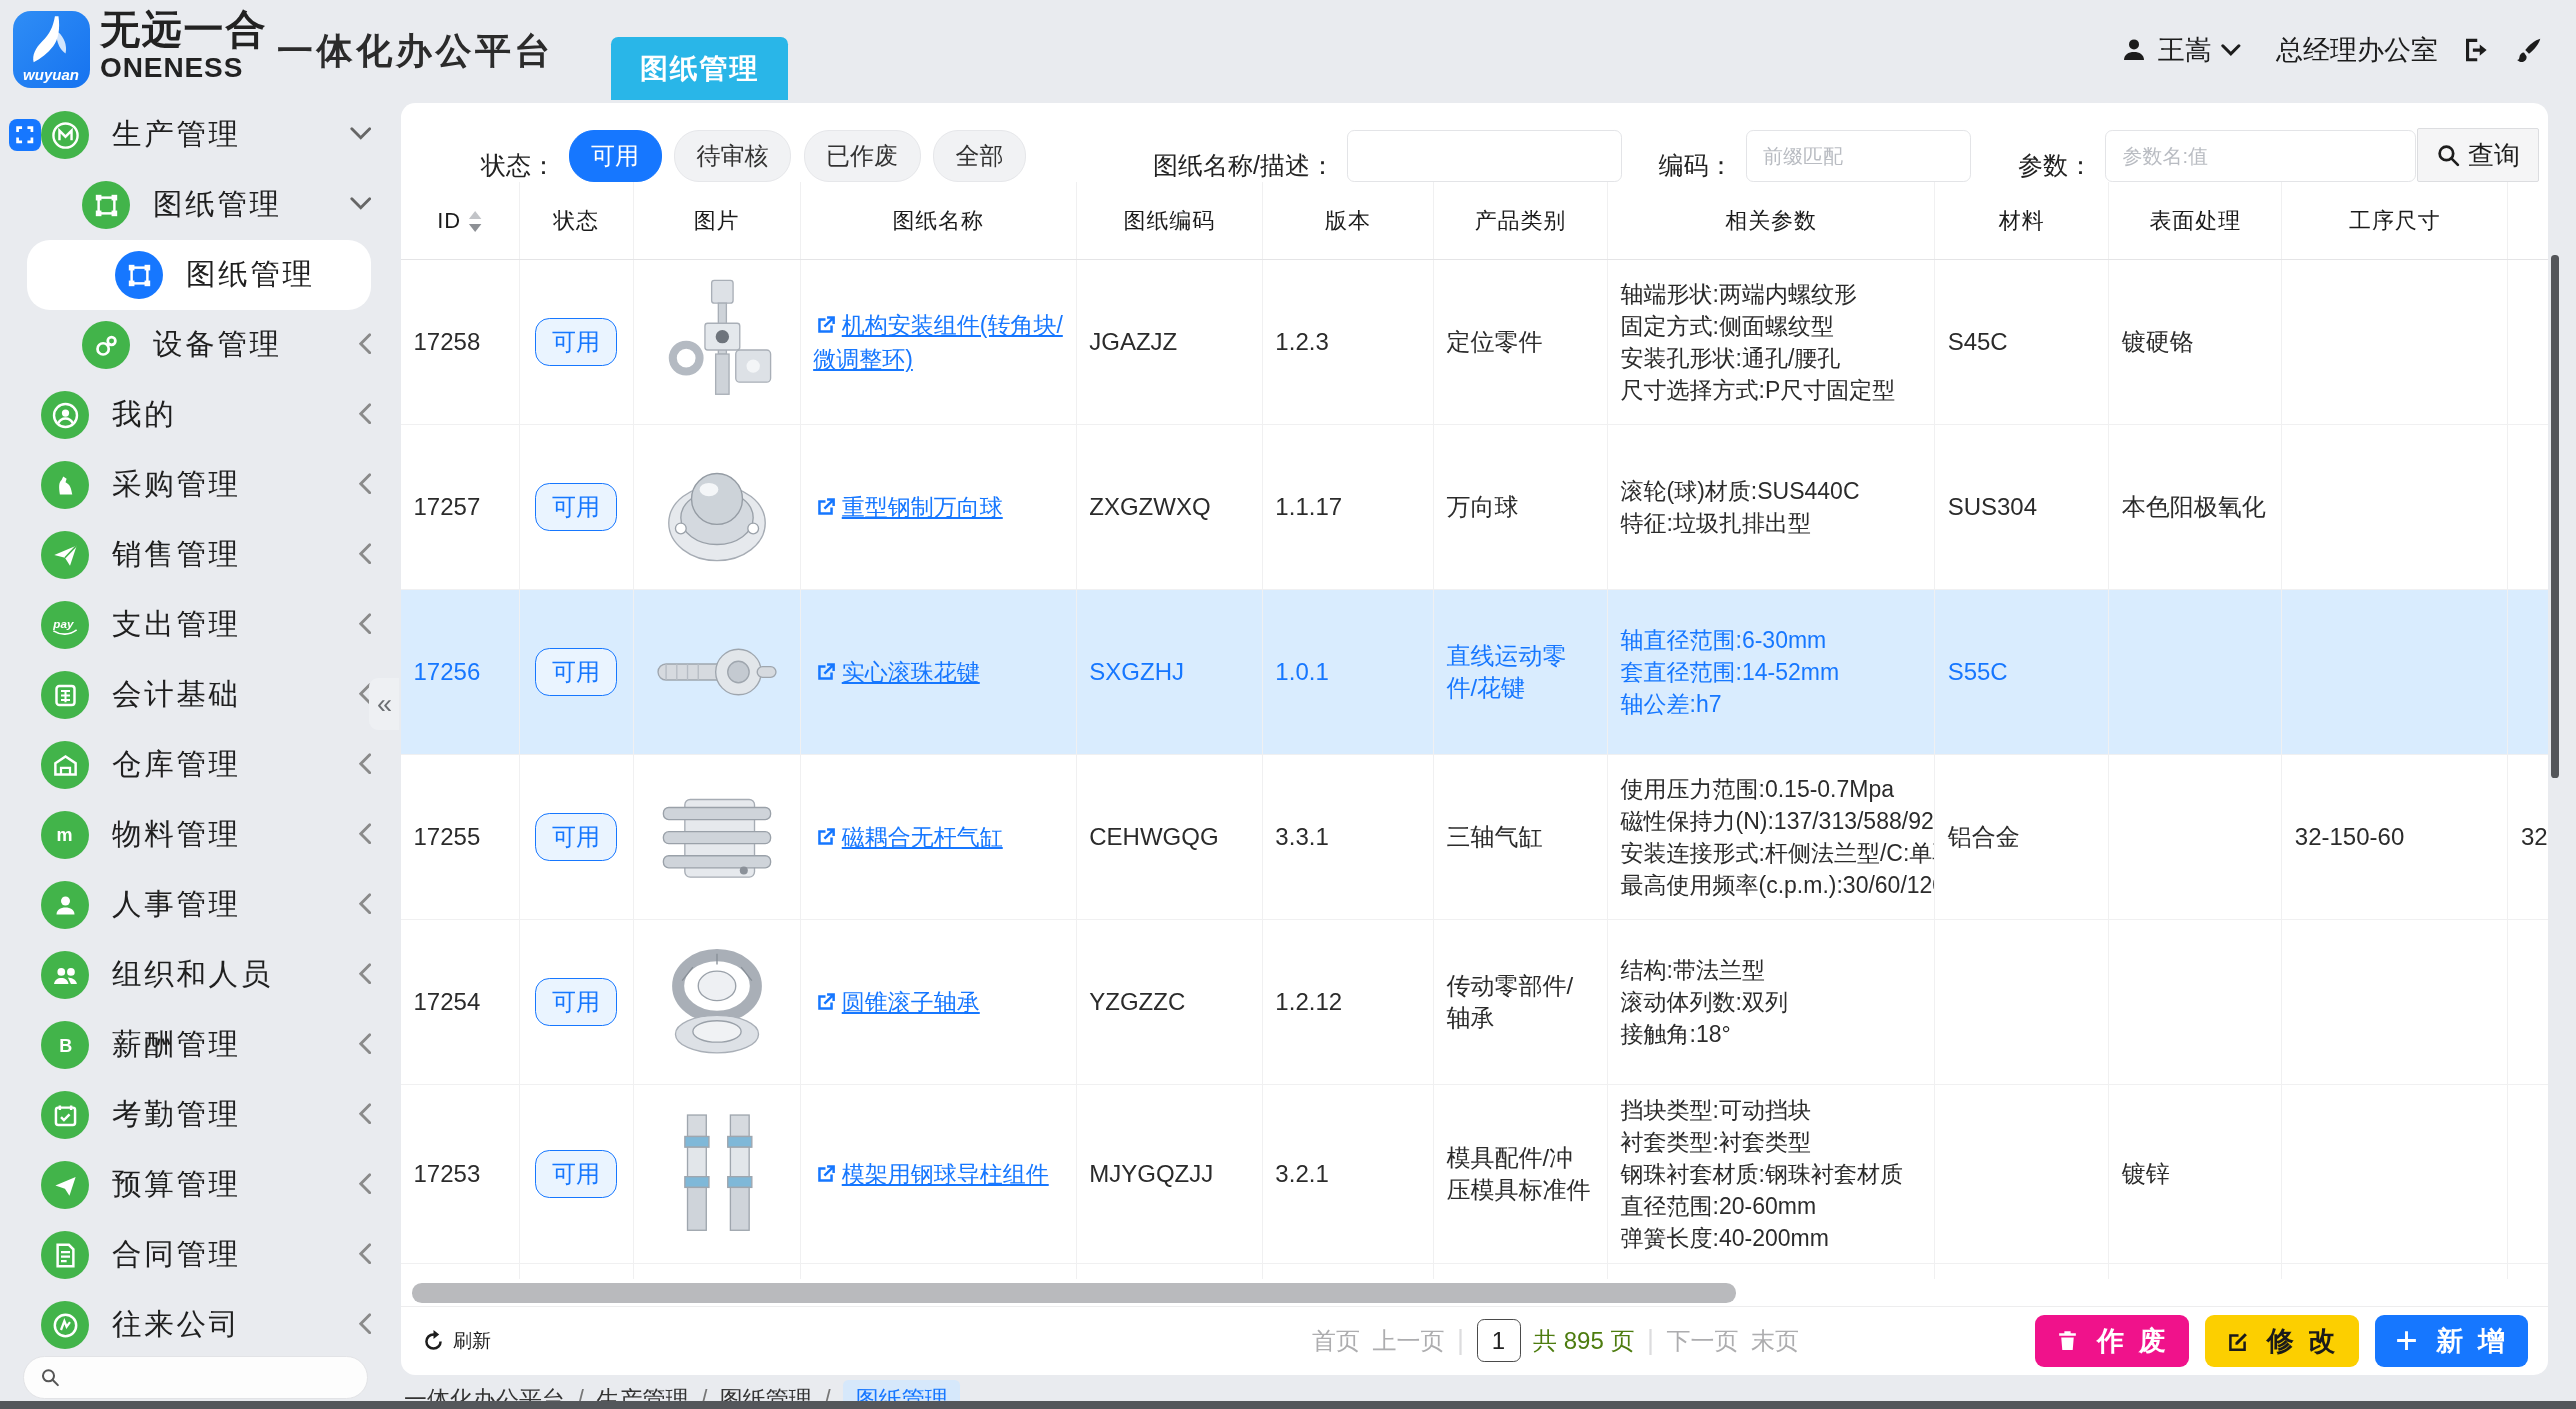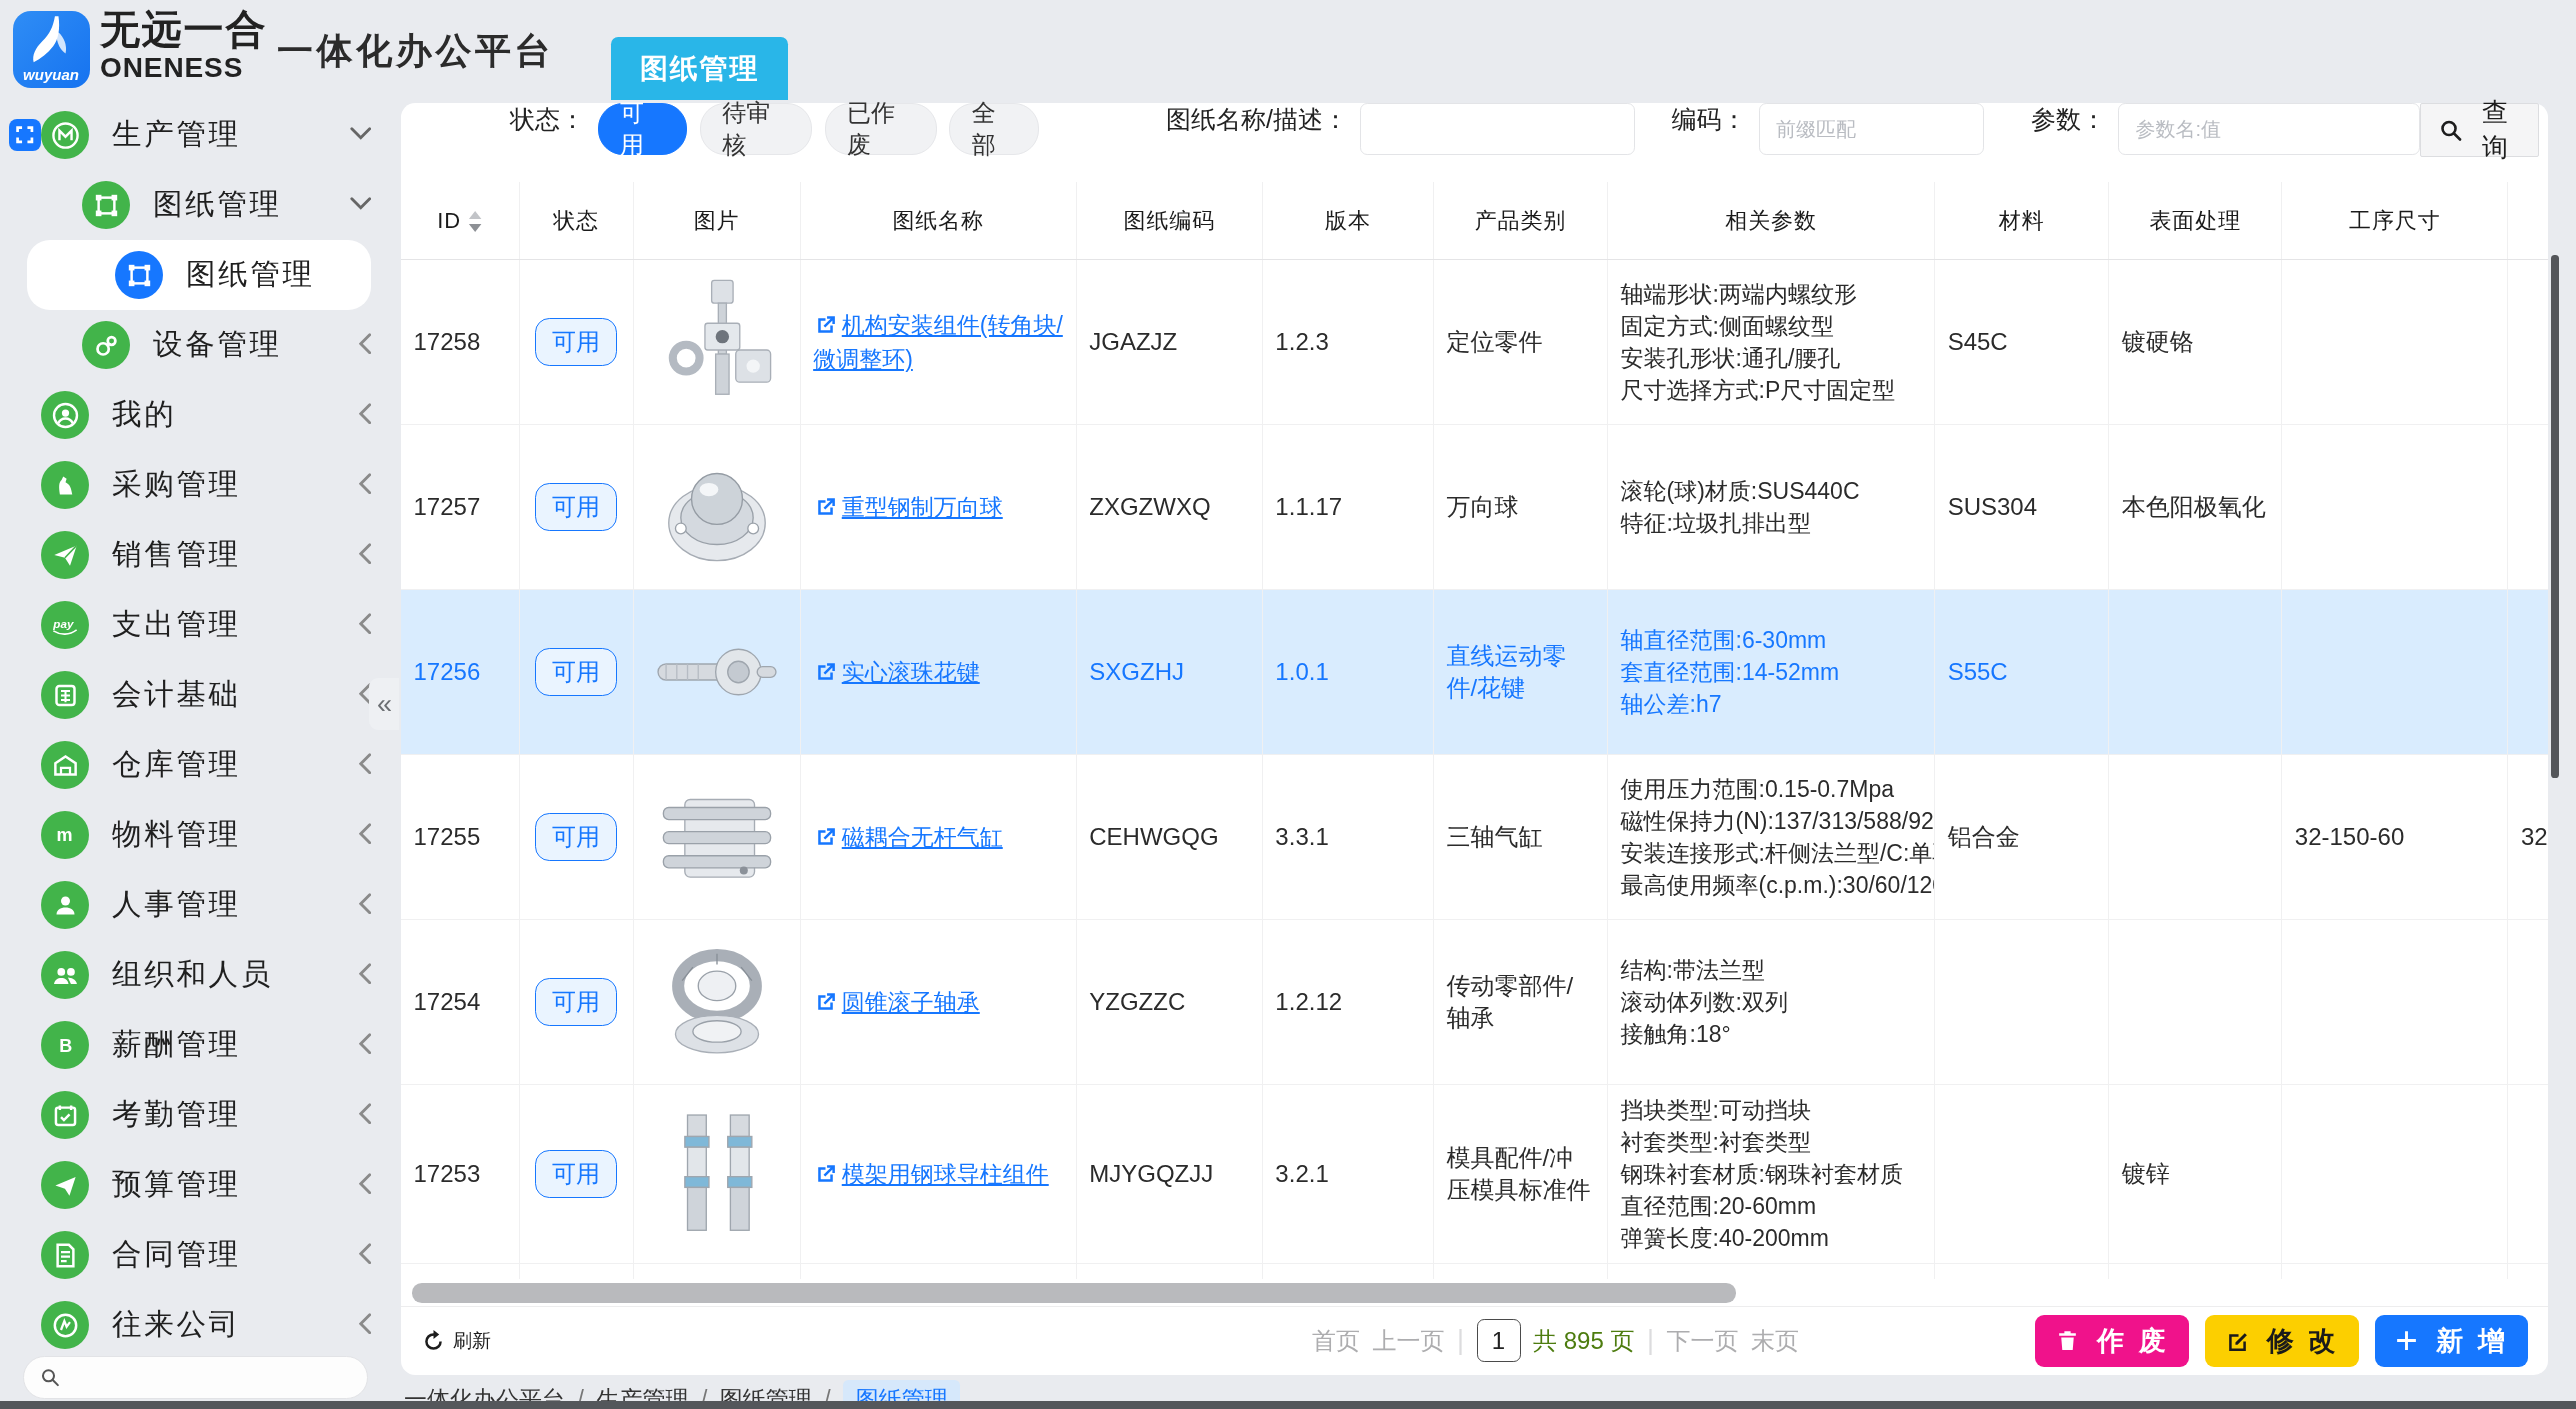--- a/index.html
+++ b/index.html
@@ -40,21 +40,21 @@
               display:flex;align-items:center;justify-content:center;}
   .side-search{position:absolute;left:23px;bottom:10.7px;width:345px;height:43px;background:#fdfdfd;border:0.9px solid #e2e3e6;
                border-radius:21.5px;display:flex;align-items:center;padding:0 16px;box-sizing:border-box;}
   .side-search input{border:0;outline:0;background:transparent;font-size:23px;width:100%;margin-left:10.7px;}
   .collapse-tab{position:absolute;right:-5.4px;top:578px;width:30px;height:52px;background:#eef0f3;border-radius:9px 0 0 9px;
                 display:flex;align-items:center;justify-content:center;font-size:27px;color:#6c6f73;cursor:pointer;}
 
   
   .panel{position:absolute;left:401px;top:103px;width:2147px;height:1272px;background:#fff;border-radius:14.3px;
          display:flex;flex-direction:column;box-sizing:border-box;}
-  .filter-bar{height:79px;flex:0 0 79px;display:flex;align-items:flex-start;padding-left:109px;font-size:25px;color:#222;}
+  .filter-bar{height:79px;flex:0 0 79px;display:flex;align-items:flex-end;padding-left:80px;font-size:25px;color:#222;}
   .f-label{margin-right:12.5px;white-space:nowrap;}
   .pills{display:flex;gap:12.5px;align-items:center;}
   .pill{height:50px;border-radius:25px;padding:0 21.5px;display:flex;align-items:center;font-size:24px;cursor:pointer;
         background:#f1f2f4;border:0.9px solid #e6e7ea;color:#333;}
   .pill.sel{background:#1677ff;border-color:#1677ff;color:#fff;}
   .f-input{height:52px;border:0.9px solid #e3e4e7;border-radius:7.2px;font-size:20px;padding:0 16px;outline:none;color:#ec4899;box-sizing:border-box;}
   .f-input::placeholder{color:#b9bcc2;}
   .lab-name{margin-left:127px;}
   .in-name{width:275px;}
   .lab-code{margin-left:36px;}
@@ -122,20 +122,41 @@
         <path d="M40 20 C46 26 50 34 48 44 C42 40 38 32 38 24 Z" fill="#ffffffcc"></path>
       </svg>
       <span class="logo-badge">wuyuan</span>
     </div>
     <div class="brand">
       <div class="l1">无远一合</div>
       <div class="l2">ONENESS</div>
     </div>
     <div class="app-title">一体化办公平台</div>
     <div class="top-tab">图纸管理</div>
+    <div class="top-right">
+      <div class="grp">
+        <svg class="ticon" viewBox="0 0 24 24">
+          <circle cx="12" cy="7.5" r="4" fill="#1c1c1c"></circle>
+            <path d="M4 20c0-4.4 3.6-6.5 8-6.5s8 2.1 8 6.5z" fill="#1c1c1c"></path>
+        </svg>
+        <span>王嵩</span>
+        <svg width="19.7" height="12.5" viewBox="0 0 22 14">
+          <path d="M2 2l9 9 9-9" fill="none" stroke="#1c1c1c" stroke-width="3.4" stroke-linecap="round"></path>
+        </svg>
+      </div>
+      <span class="dept">总经理办公室</span>
+      <svg class="ticon" viewBox="0 0 24 24">
+        <path d="M13 3H4v18h9v-2.5H6.5v-13H13z" fill="#1c1c1c"></path>
+        <path d="M15 7.5l5.5 4.5L15 16.5v-3.2H9.5v-2.6H15z" fill="#1c1c1c"></path>
+      </svg>
+      <svg class="ticon" viewBox="0 0 24 24">
+        <path d="M21 3c-4 1-9 5-12 9l3 3c4-3 8-8 9-12z" fill="#1c1c1c"></path>
+        <path d="M8 14c-2 0-3.5 1.5-3.8 4.3-.1.9-.7 1.5-1.7 1.7 1.3 1.3 3.4 2 5 1.4 2-.7 2.9-2.4 2.5-4.4z" fill="#1c1c1c"></path>
+      </svg>
+    </div>
   </header>
 
   <aside class="sidebar">
     <div id="side-items">
         <div class="side-item lv1">
           <span class="scan-badge">
             <svg width="21.5" height="21.5" viewBox="0 0 24 24">
               <path d="M4 9V4h5M15 4h5v5M20 15v5h-5M9 20H4v-5" fill="none" stroke="#fff" stroke-width="3"></path>
             </svg>
           </span>

